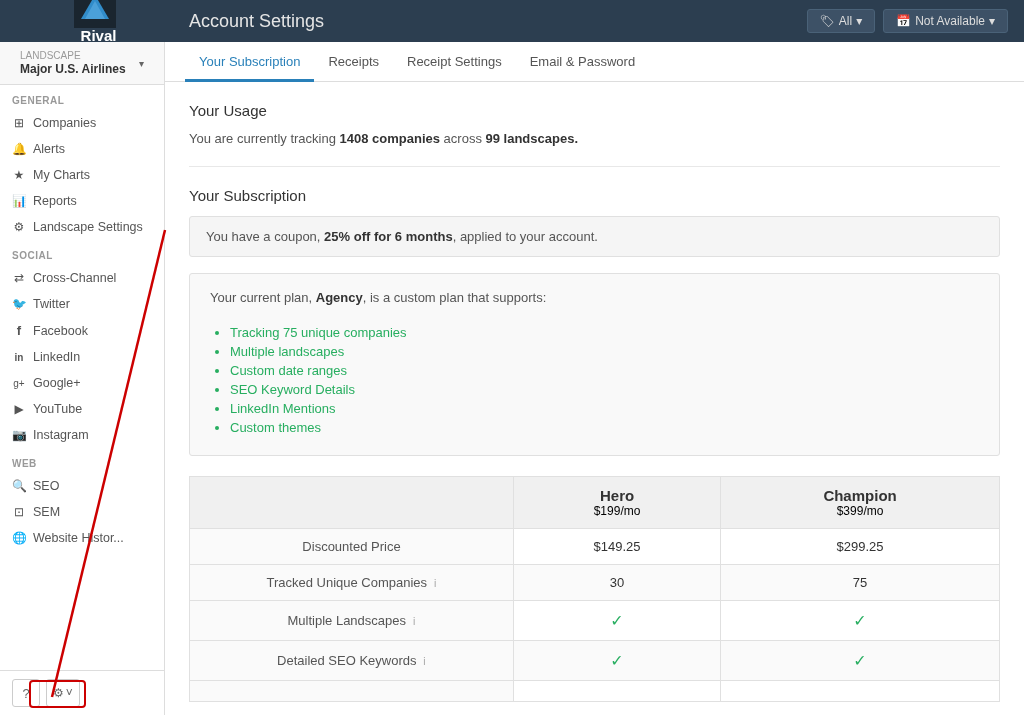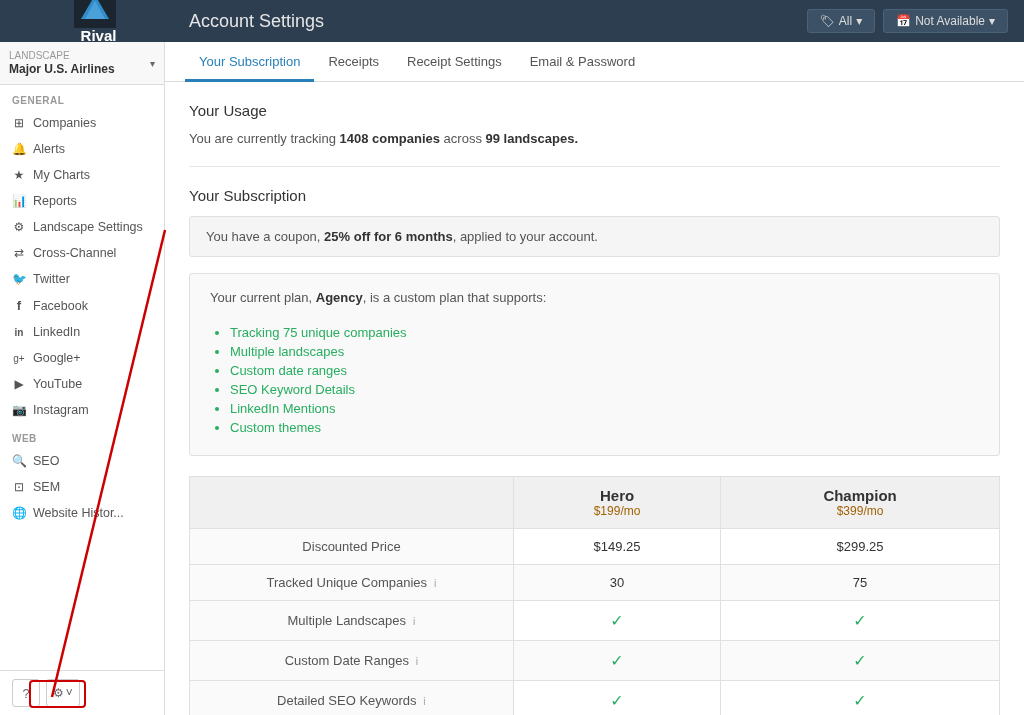--- a/index.html
+++ b/index.html
@@ -73,21 +73,21 @@
     
     .sidebar {
       width: 165px;
       background: #fff;
       border-right: 1px solid #ddd;
       overflow-y: auto;
       flex-shrink: 0;
       position: relative;
     }
     .landscape-selector {
-      padding: 8px 9px;
+      padding: 8px 20px;
       background: #f8f8f8;
       border-bottom: 1px solid #ddd;
       display: flex;
       align-items: center;
       justify-content: space-between;
       cursor: pointer;
     }
     .landscape-label { font-size: 10px; color: #999; display: block; text-transform: uppercase; }
     .landscape-name { font-size: 12px; font-weight: 600; color: #333; }
     .chevron { color: #666; font-size: 10px; }
@@ -226,21 +226,21 @@
       font-weight: 500;
     }
     .pricing-table tbody td:first-child {
       text-align: center;
       background: #fafafa;
       color: #555;
       width: 40%;
     }
     .pricing-table tbody tr:nth-child(even) { background: #fafafa; }
     .plan-name { font-size: 15px; font-weight: 600; color: #333; }
-    .plan-price { font-size: 12px; color: #a16207; }
+    .plan-price { font-size: 12px; color: #000000; }
     .check-green { color: #27ae60; font-size: 16px; }
     .info-icon { color: #aaa; font-size: 11px; margin-left: 3px; cursor: help; }
 
     
     .annotation-overlay {
       position: fixed;
       top: 0; left: 0;
       width: 1024px;
       height: 715px;
       pointer-events: none;
@@ -312,20 +312,21 @@
     </div>
     <div class="nav-item">
       <span class="nav-icon">📊</span>
       <span>Reports</span>
     </div>
     <div class="nav-item">
       <span class="nav-icon">⚙</span>
       <span>Landscape Settings</span>
     </div>
 
+    <div class="nav-section-label">SOCIAL</div>
     <div class="nav-item">
       <span class="nav-icon">⇄</span>
       <span>Cross-Channel</span>
     </div>
     <div class="nav-item">
       <span class="nav-icon">🐦</span>
       <span>Twitter</span>
     </div>
     <div class="nav-item">
       <span class="nav-icon" style="font-weight:700;font-size:13px;">f</span>
@@ -454,28 +455,20 @@
             <tr>
               <td>
                 <span>Multiple Landscapes</span>
                 <span class="info-icon">ℹ</span>
               </td>
               <td><span class="check-green">✓</span></td>
               <td><span class="check-green">✓</span></td>
             </tr>
             <tr>
               <td>
-                <span>Custom Date Ranges</span>
-                <span class="info-icon">ℹ</span>
-              </td>
-              <td><span class="check-green">✓</span></td>
-              <td><span class="check-green">✓</span></td>
-            </tr>
-            <tr>
-              <td>
                 <span>Detailed SEO Keywords</span>
                 <span class="info-icon">ℹ</span>
               </td>
               <td><span class="check-green">✓</span></td>
               <td><span class="check-green">✓</span></td>
             </tr>
             <tr>
               <td>
                 
                 

